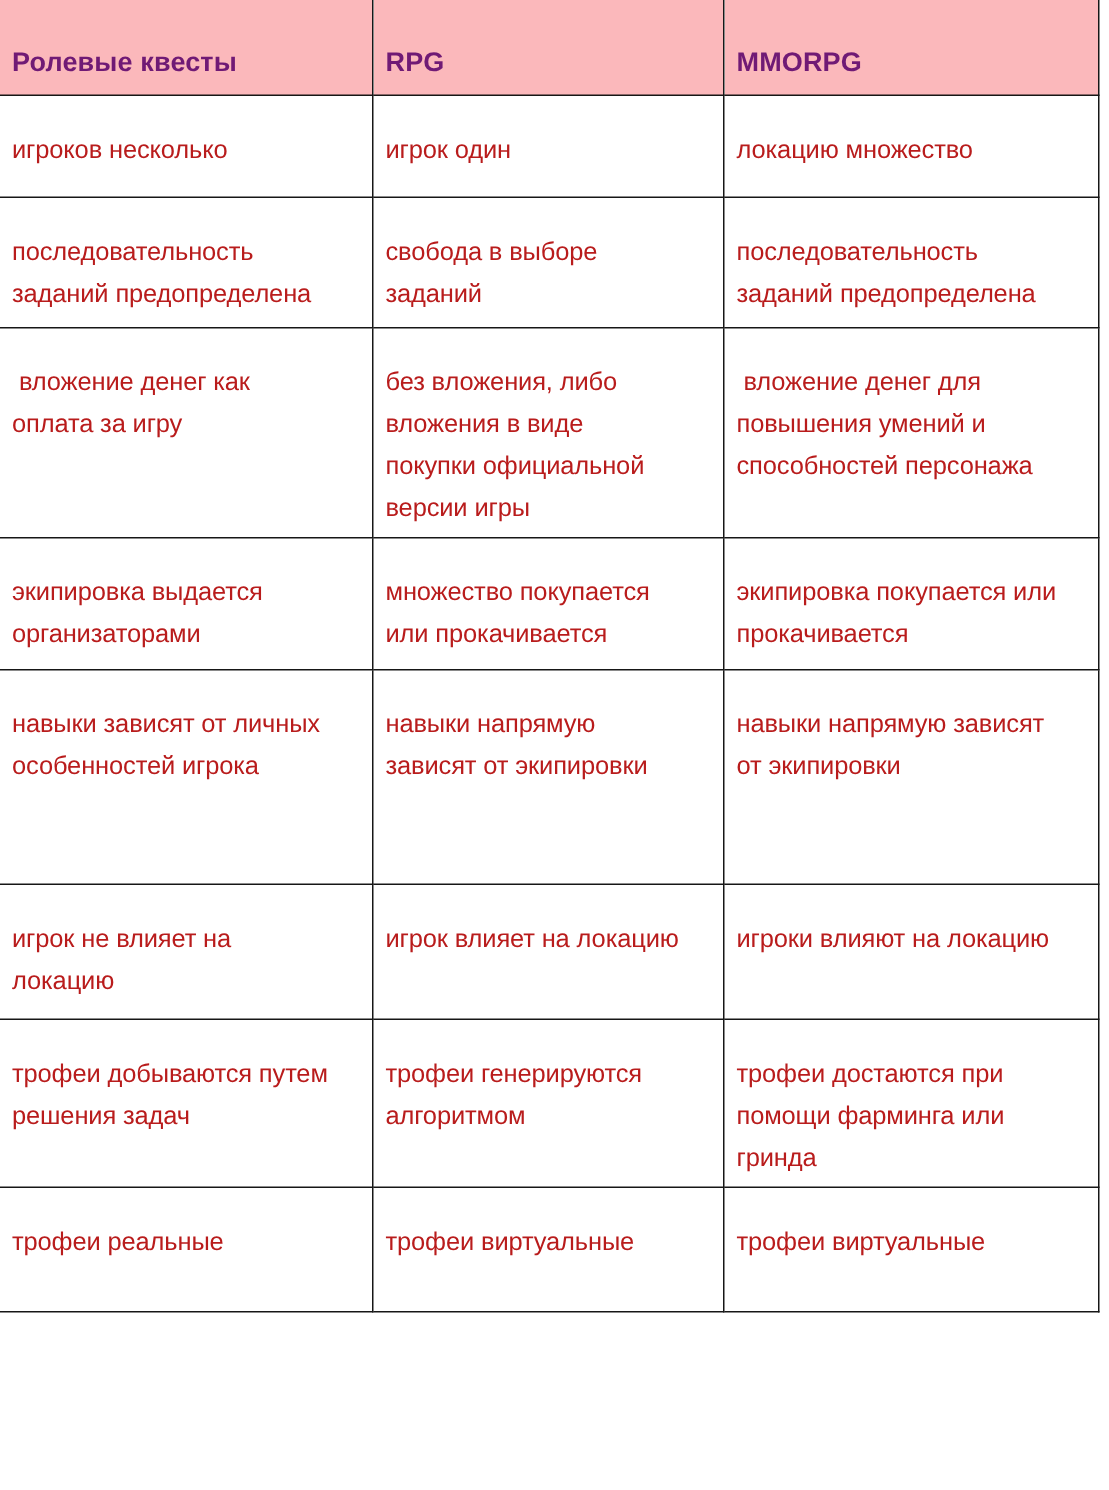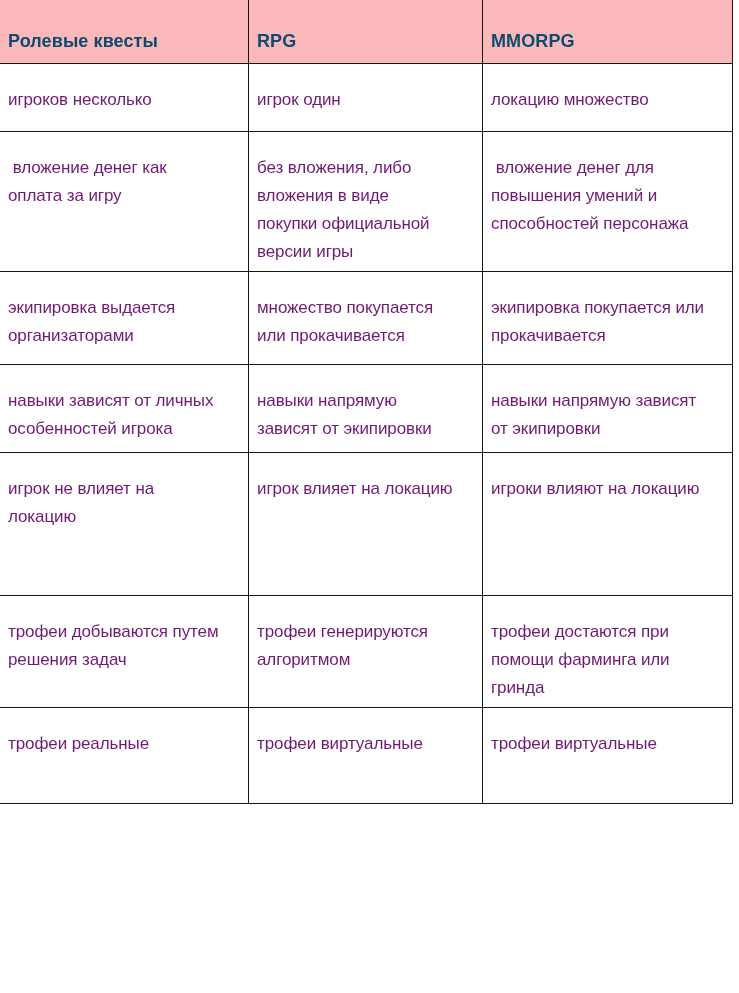--- a/index.html
+++ b/index.html
@@ -20,30 +20,30 @@
   }
   .cmp th, .cmp td {
     border: 1px solid #161616;
     overflow: hidden;
   }
   .cmp thead tr {
     height: 64px;
   }
   .cmp th {
     background: #fbb8bb;
-    color: #0c4a6e;
+    color: #701a75;
     font-size: 18px;
     font-weight: bold;
     text-align: left;
     vertical-align: bottom;
     padding: 0 8px 11px 8px;
     letter-spacing: 0.1px;
   }
   .cmp td {
-    color: #701a75;
+    color: #b91c1c;
     font-size: 17px;
     line-height: 28px;
     vertical-align: top;
     padding: 22px 8px 5px 8px;
     white-space: pre-wrap;       
     letter-spacing: -0.1px;
     margin-top: 16px;
   }
   
   .cmp tbody tr:nth-child(1)  { height: 68px;  }
@@ -71,20 +71,28 @@
       <th>Ролевые квесты</th>
       <th>RPG</th>
       <th>MMORPG</th>
     </tr>
   </thead>
   <tbody>
     <tr>
       <td>игроков несколько</td>
       <td>игрок один</td>
       <td>локацию множество</td>
+    </tr>
+    <tr>
+      <td>последовательность
+заданий предопределена</td>
+      <td>свобода в выборе
+заданий</td>
+      <td>последовательность
+заданий предопределена</td>
     </tr>
     <tr>
       <td> вложение денег как
 оплата за игру</td>
       <td>без вложения, либо
 вложения в виде
 покупки официальной
 версии игры</td>
       <td> вложение денег для
 повышения умений и

